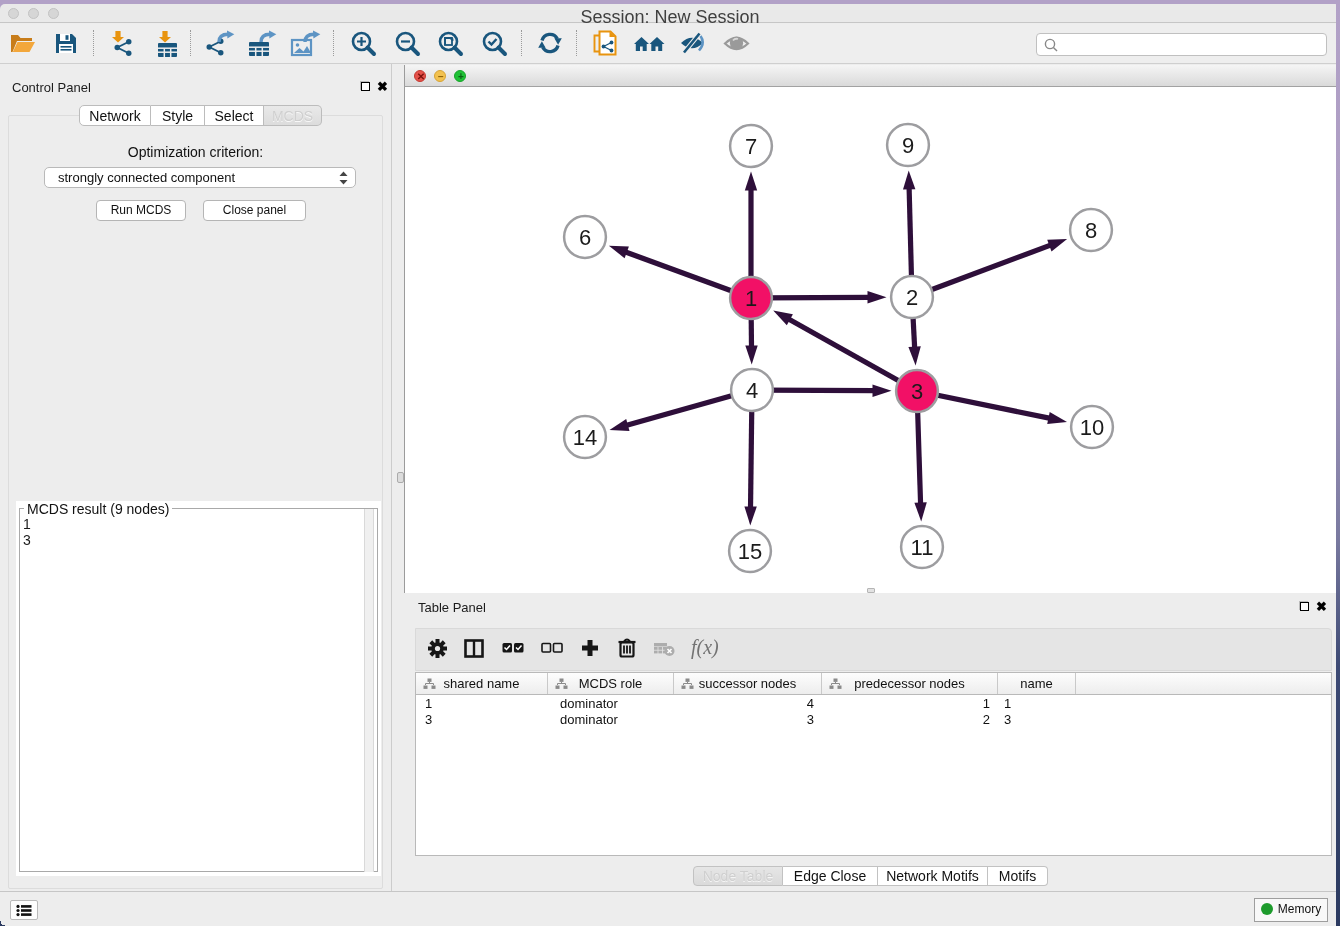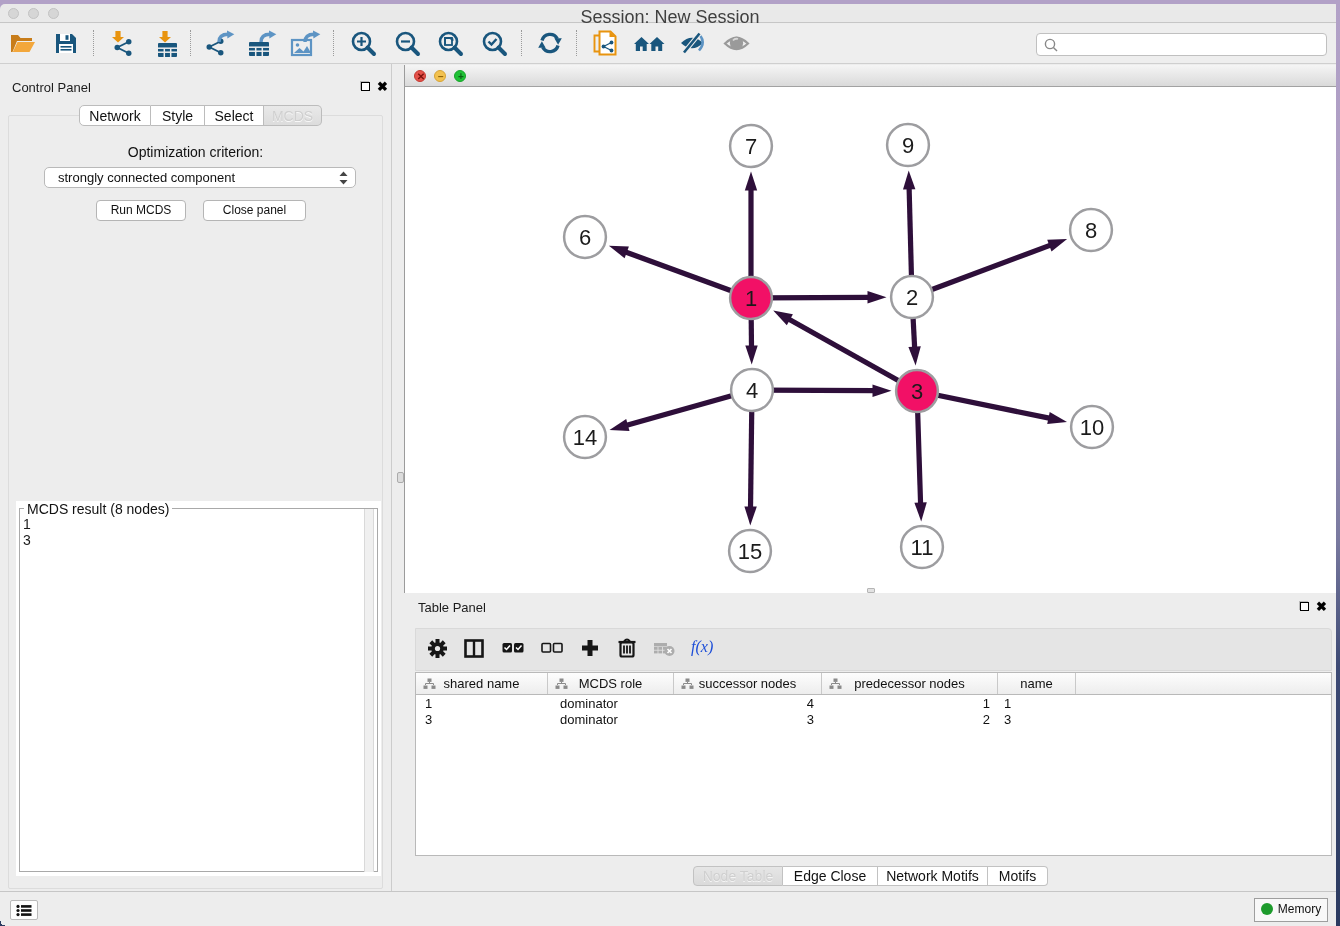--- a/index.html
+++ b/index.html
@@ -213,21 +213,21 @@
   </div>
   <div id="optlabel" class="abs" style="left:8px">Optimization criterion:</div>
   <div id="dropdown" class="abs" style="left:44px;top:95px">strongly connected component<svg width="11" height="16" viewBox="0 0 11 16" style="position:absolute;right:6px;top:2px">
         <path d="M5.5 1.5 L9.5 6 H1.5 Z" fill="#444"></path>
         <path d="M5.5 14.5 L9.5 10 H1.5 Z" fill="#444"></path>
       </svg></div>
   <div class="btn abs" style="left:96px;top:128px;width:90px">Run MCDS</div>
   <div class="btn abs" style="left:203px;top:128px;width:103px">Close panel</div>
   <div id="resultwhite" class="abs"></div>
   <div id="fieldset" class="abs"></div>
-  <div id="legend" class="abs">MCDS result (8 nodes)</div>
+  <div id="legend" class="abs">MCDS result (9 nodes)</div>
   <div id="mcdstext" class="abs">1<br>3</div>
   <div id="mcds-scroll" class="abs"></div>
 </div>
 
 <div id="vdivider" class="abs"></div>
 <div id="vknob" class="abs"></div>
 
 <div id="sccwin" class="abs">
     <div class="abs" style="left:0;top:1px;width:5px;height:4px;background:#3a6fd8;clip-path:polygon(0 0,100% 0,0 100%)"></div>
   <div id="scctitle" class="abs">
@@ -349,21 +349,21 @@
           <rect x="1.0" y="7.0" width="3.6" height="2.8" fill="#adadad"></rect>
           <rect x="5.4" y="7.0" width="3.6" height="2.8" fill="#adadad"></rect>
           <rect x="9.8" y="7.0" width="3.6" height="2.8" fill="#adadad"></rect>
           <rect x="1.0" y="10.6" width="3.6" height="2.8" fill="#adadad"></rect>
           <rect x="5.4" y="10.6" width="3.6" height="2.8" fill="#adadad"></rect>
           <rect x="9.8" y="10.6" width="3.6" height="2.8" fill="#adadad"></rect>
           <circle cx="16.5" cy="11" r="5" fill="#adadad"></circle>
           <path d="M14.5 9 l4 4 m0 -4 l-4 4" stroke="#fff" stroke-width="1.6"></path>
         </svg></div>
       <div class="abs" style="left:275px;top:8px">
-        <div style="font-family:'Liberation Serif',serif;font-style:italic;font-size:16px;color:#1d4ed8;line-height:20px">f(x)</div>
+        <div style="font-family:'Liberation Serif',serif;font-style:italic;font-size:20px;color:#737373;line-height:20px">f(x)</div>
       </div>
     </div>
   <div id="tbl" class="abs">
     <div id="tblhead" class="abs">
       <div class="th" style="left:0;width:132px"><span><svg width="13" height="12" viewBox="0 0 13 12" style="position:absolute;left:7px;top:5px">
               <rect x="4.5" y="0.5" width="4" height="3.4" fill="#8a8a8a"></rect>
               <rect x="0.5" y="7.5" width="4" height="3.4" fill="#8a8a8a"></rect>
               <rect x="8.5" y="7.5" width="4" height="3.4" fill="#8a8a8a"></rect>
               <path d="M6.5 4 v2 M2.5 7 v-1.5 h8 V7" stroke="#8a8a8a" stroke-width="1" fill="none"></path>
             </svg></span>shared name</div>

